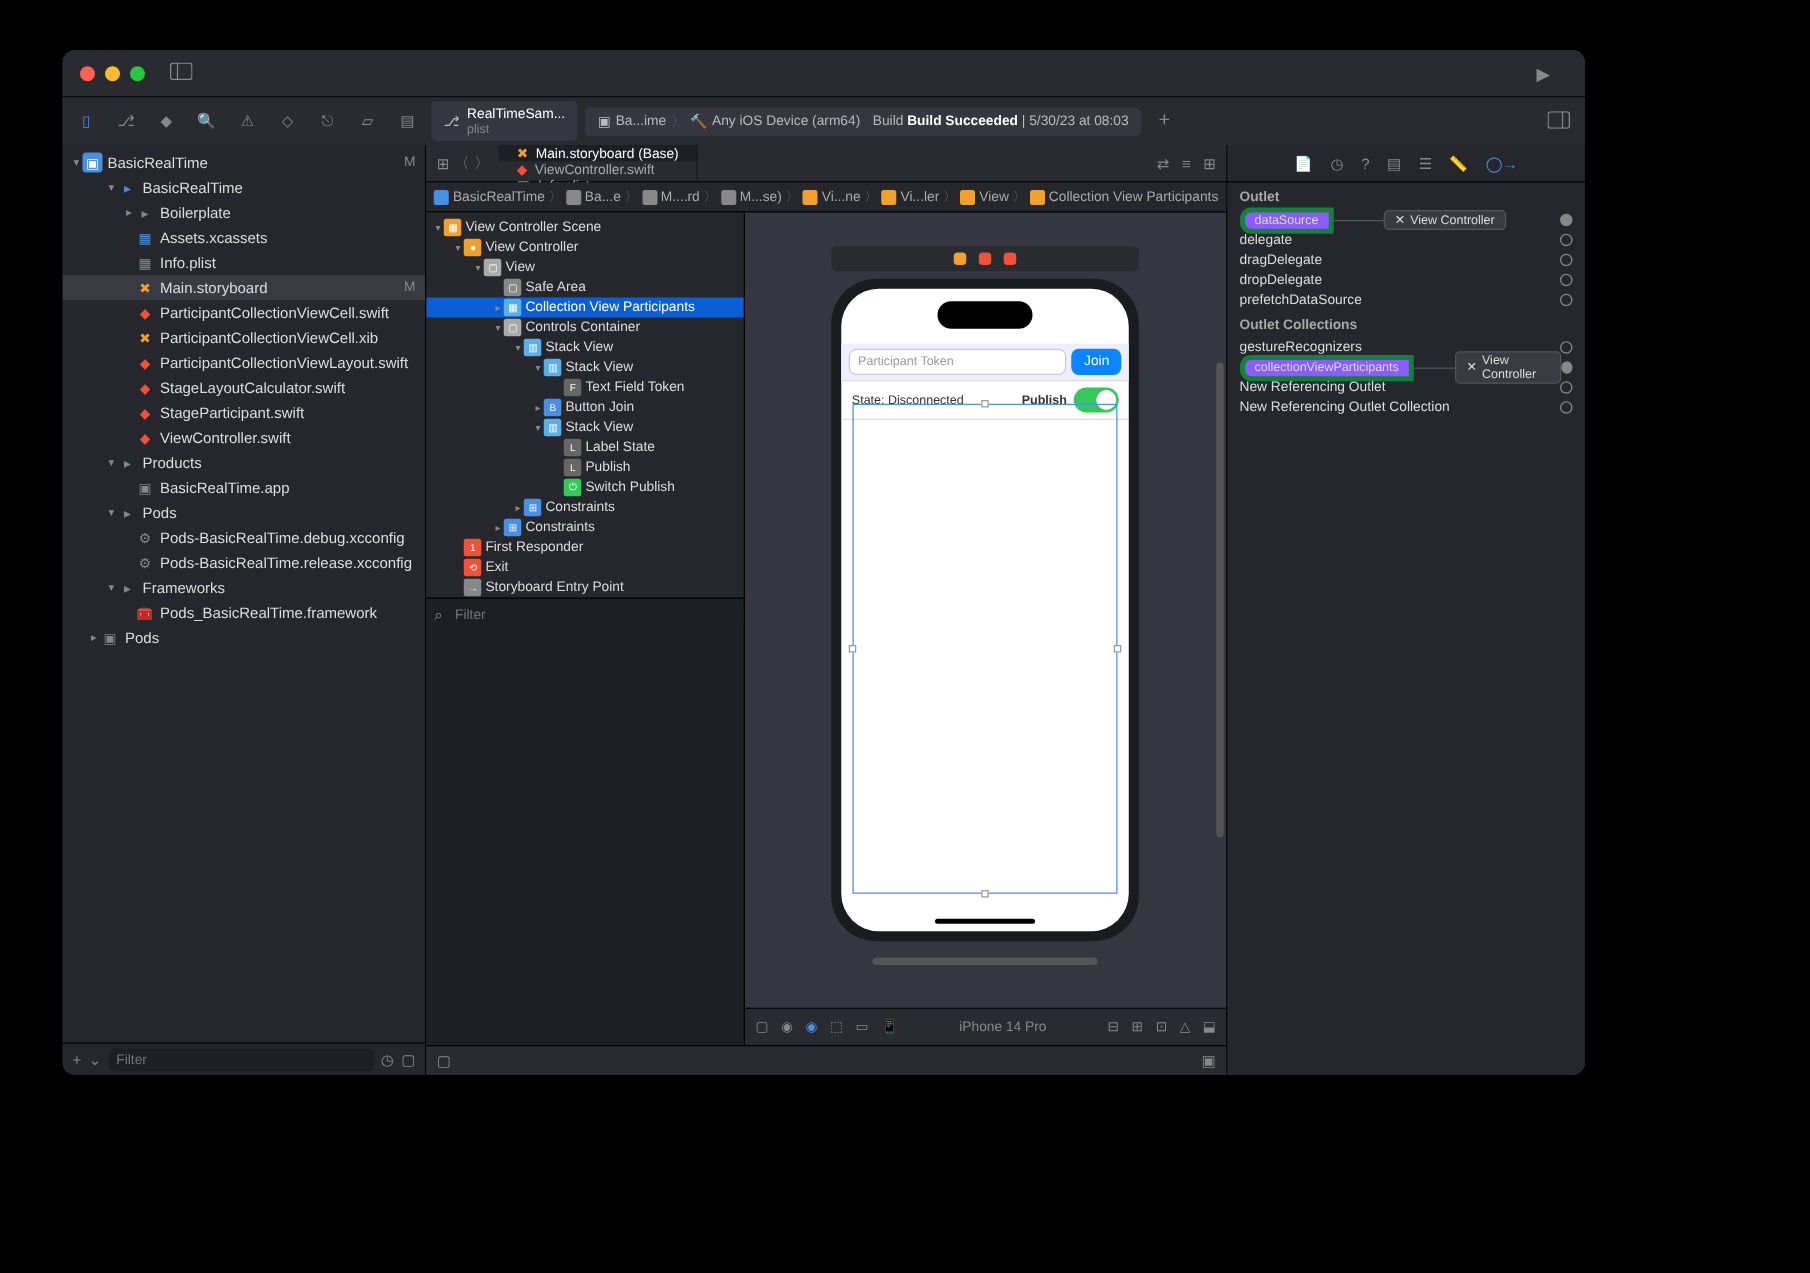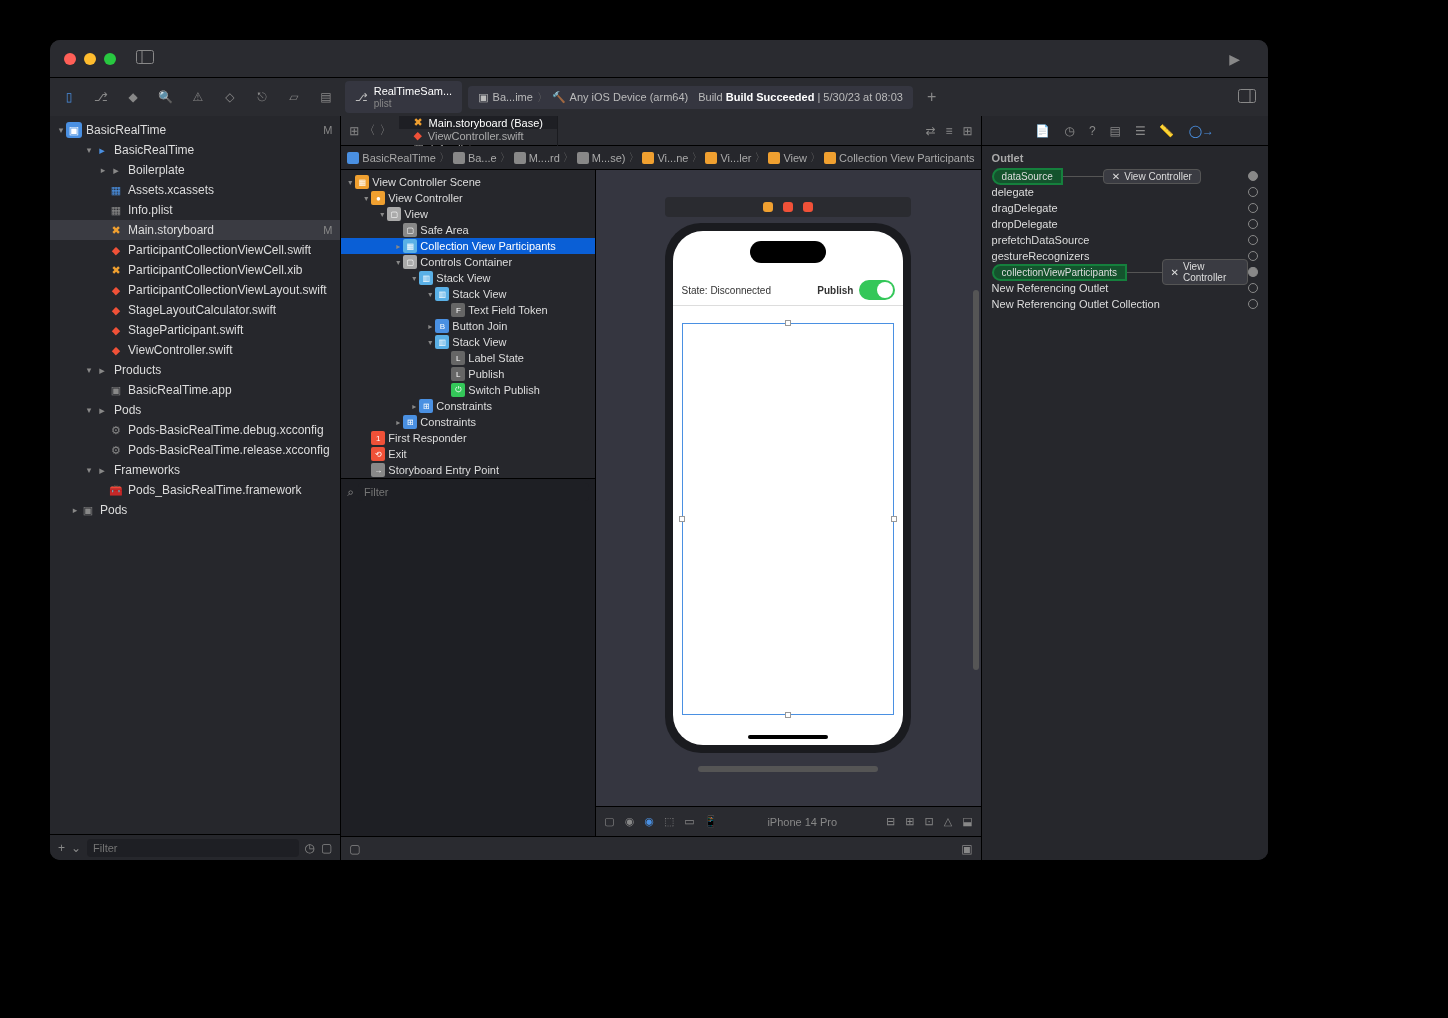--- a/index.html
+++ b/index.html
@@ -71,21 +71,21 @@
 .outline-filter { height: 26px; border-top: 1px solid #000; display: flex; align-items: center; padding: 0 6px; }
 .outline-filter input { flex: 1; background: #1e1f24; border: none; border-radius: 4px; padding: 3px 6px; color: #ccc; font-size: 11px; }
 .inspector { width: 290px; background: #26272c; display: flex; flex-direction: column; }
 .inspector-tabs { height: 30px; display: flex; align-items: center; justify-content: center; gap: 14px; color: #888; border-bottom: 1px solid #000; }
 .inspector-tabs .active { color: #4a90e2; }
 .insp-section-title { font-size: 11px; font-weight: 600; color: #aaa; padding: 6px 10px 4px; }
 .insp-row { display: flex; align-items: center; padding: 2px 10px; font-size: 11px; color: #ddd; height: 16px; }
 .insp-row .conn-circle { margin-left: auto; width: 10px; height: 10px; border: 1px solid #888; border-radius: 50%; }
 .insp-row .conn-circle.filled { background: #888; }
 .conn-pill { display: flex; align-items: center; gap: 0; font-size: 10px; }
-.conn-pill .src { background: #14532d; padding: 1px 8px; border-radius: 9px 0 0 9px; border: 2px solid #15803d; }
+.conn-pill .src { background: #8b5cf6; padding: 1px 8px; border-radius: 9px 0 0 9px; border: 4px solid #15803d; }
 .conn-pill .line { width: 40px; height: 1px; background: #555; }
 .conn-pill .dest { background: #3a3b42; padding: 1px 8px; border-radius: 4px; border: 1px solid #555; display: flex; align-items: center; gap: 4px; }
 .debug-bar { height: 24px; background: #2a2b30; border-top: 1px solid #000; display: flex; align-items: center; padding: 0 8px; color: #888; }
 .scroller-indicator { position: absolute; right: 2px; top: 120px; width: 6px; height: 380px; background: #555; border-radius: 3px; }
 .scroller-h { position: absolute; bottom: 34px; left: 50%; transform: translateX(-50%); width: 180px; height: 6px; background: #555; border-radius: 3px; }
 </style>
 </head>
 <body>
 
 <div class="xcode-window">
@@ -441,20 +441,24 @@
             <div style="position:relative">
               <div class="device-topbar">
                 <span class="dot-o" style="background:#f0a030"></span>
                 <span class="dot-o" style="background:#f05138"></span>
                 <span class="dot-o" style="background:#f05138"></span>
               </div>
               <div class="device-frame">
                 <div class="device-screen">
                   <div class="notch"></div>
                   <div class="app-content">
+                    <div class="token-row">
+                      <div class="token-input">Participant Token</div>
+                      <div class="join-btn">Join</div>
+                    </div>
                     <div class="state-row">
                       <span>State: Disconnected</span>
                       <span style="display:flex;align-items:center;gap:6px">
                         <span style="font-weight:600">Publish</span>
                         <span class="switch"></span>
                       </span>
                     </div>
                   </div>
                   <div class="cv-selection">
                     <div class="sel-handle" style="top:-4px;left:50%;margin-left:-3px"></div>
@@ -522,20 +526,21 @@
             </div>
             <div class="insp-row">
               <span>dropDelegate</span>
               <span class="conn-circle"></span>
             </div>
             <div class="insp-row">
               <span>prefetchDataSource</span>
               <span class="conn-circle"></span>
             </div>
           </div>
+        <div class="insp-section-title">Outlet Collections</div>
         <div id="insp-outlet-colls">
             <div class="insp-row">
               <span>gestureRecognizers</span>
               <span class="conn-circle"></span>
             </div>
           </div>
         <div id="insp-ref">
             <div class="insp-row">
               <div class="conn-pill">
                 <span class="src">collectionViewParticipants</span>

